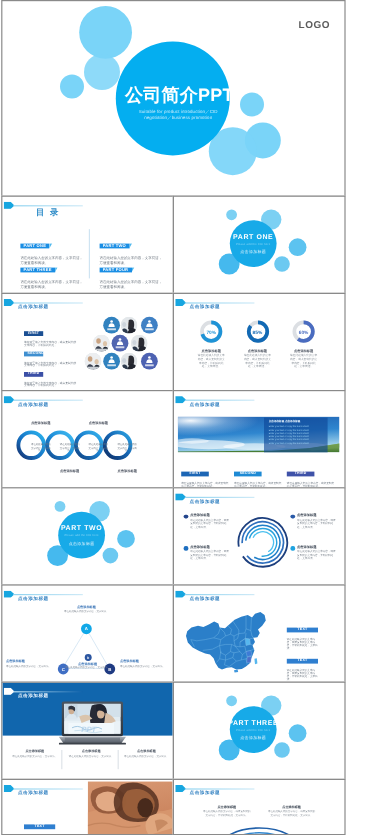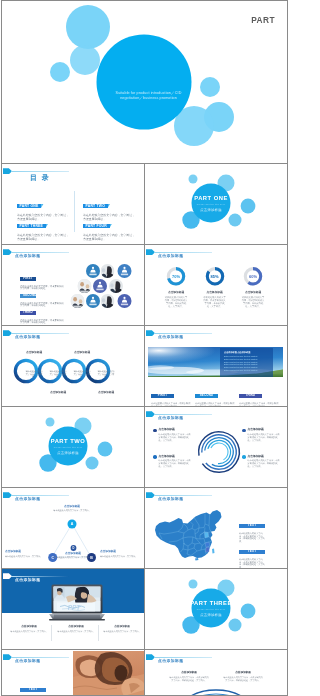--- a/index.html
+++ b/index.html
@@ -154,21 +154,22 @@
   <div class="slide s-cover">
     <svg width="283" height="158" viewBox="0 0 283 158">
       <circle cx="86" cy="26" r="22" fill="#7ad4f8"></circle>
       <circle cx="83" cy="59" r="15" fill="#7ad4f8" opacity="0.85"></circle>
       <circle cx="58" cy="71" r="10" fill="#7ad4f8"></circle>
       <circle cx="208" cy="86" r="10" fill="#7ad4f8"></circle>
       <circle cx="217" cy="116" r="15" fill="#7ad4f8"></circle>
       <circle cx="192" cy="125" r="20" fill="#7ad4f8" opacity="0.92"></circle>
       <circle cx="142" cy="81" r="47.5" fill="#04aef0"></circle>
     </svg>
-    <div class="cv-logo">PART</div>
+    <div class="cv-logo">LOGO</div>
+    <div class="cv-title">公司简介PPT</div>
     <div class="cv-sub1">Suitable for product introduction／CID</div>
     <div class="cv-sub2">negotiation／business promotion</div>
   </div>
 
   <div class="slide gs col-l r1">
     <div class="hdr">
       <div class="arw"></div>
       <div class="rule"></div>
     </div>
     <div class="toc-title">目 录</div>

